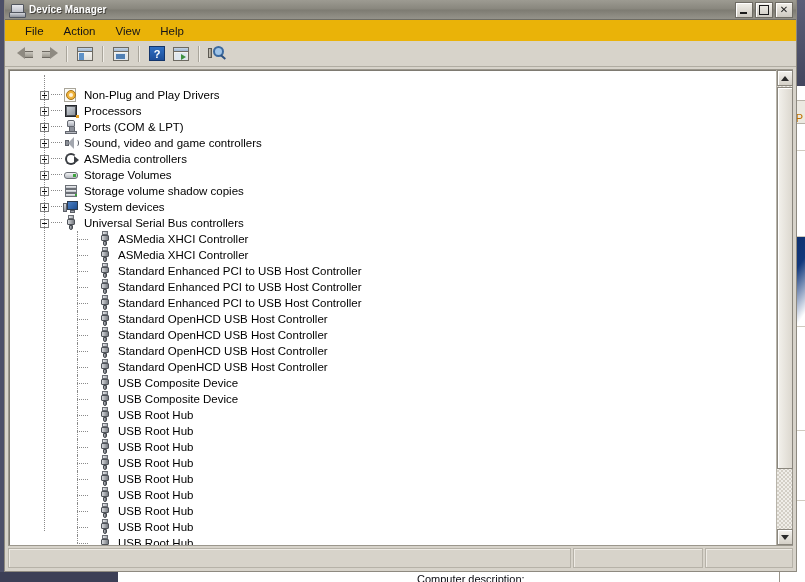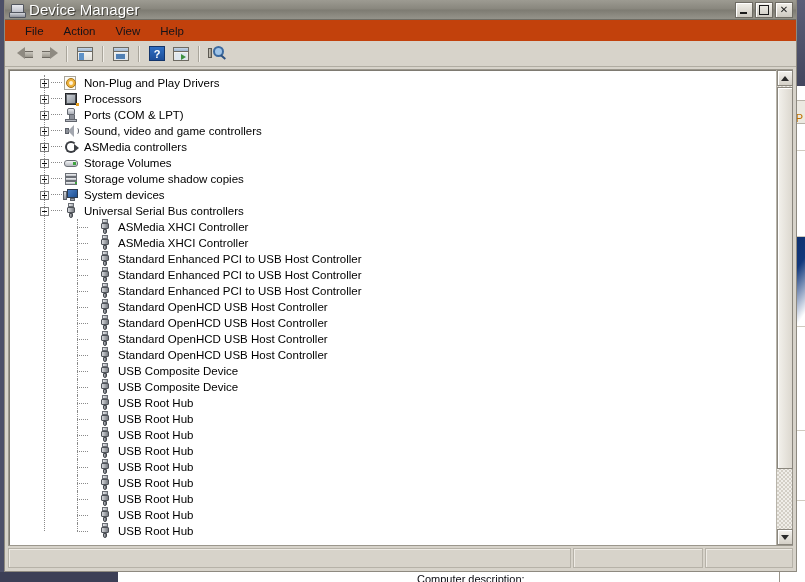--- a/index.html
+++ b/index.html
@@ -119,22 +119,22 @@
     border-radius: 1px;
   }
   .title-icon .base {
     position: absolute; left: 0px; top: 10px;
     width: 15px; height: 4px;
     background: linear-gradient(to bottom,#d2d4da,#8e9199);
     border: 1px solid #51555e;
     border-radius: 1px;
   }
   .title-text {
-    font-size: 15px;
-    font-weight: normal;
+    font-size: 10px;
+    font-weight: bold;
     color: #ffffff;
     text-shadow: 1px 1px 0 rgba(60,58,52,0.9);
     letter-spacing: 0.1px;
     white-space: nowrap;
   }
   .win-buttons {
     position: absolute;
     right: 3px; top: 2px;
     display: flex;
     gap: 2px;
@@ -165,21 +165,21 @@
   .btn-max .sq {
     position: absolute;
     left: 3px; top: 2px;
     width: 8px; height: 8px;
     border: 1.5px solid #1a1a1a;
   }
 
   
   .menubar {
     height: 21px;
-    background: #c2410c;
+    background: #eab308;
     display: flex;
     align-items: center;
     padding-left: 10px;
     font-size: 11.5px;
     color: #13131a;
     box-sizing: border-box;
   }
   .menu-item {
     padding: 2px 10px;
     cursor: default;
@@ -322,21 +322,21 @@
     background: #ffffff;
     border: 1px solid #9b978d;
     box-sizing: border-box;
     box-shadow: inset 1px 1px 0 #7e7a71;
   }
   .tree {
     position: absolute;
     left: 0; top: 0;
     right: 17px; bottom: 0;
     overflow: hidden;
-    padding-top: 5px;
+    padding-top: 17px;
     box-sizing: border-box;
   }
   .row {
     height: 16px;
     display: flex;
     align-items: center;
     font-size: 11.5px;
     color: #000000;
     white-space: nowrap;
     cursor: default;

